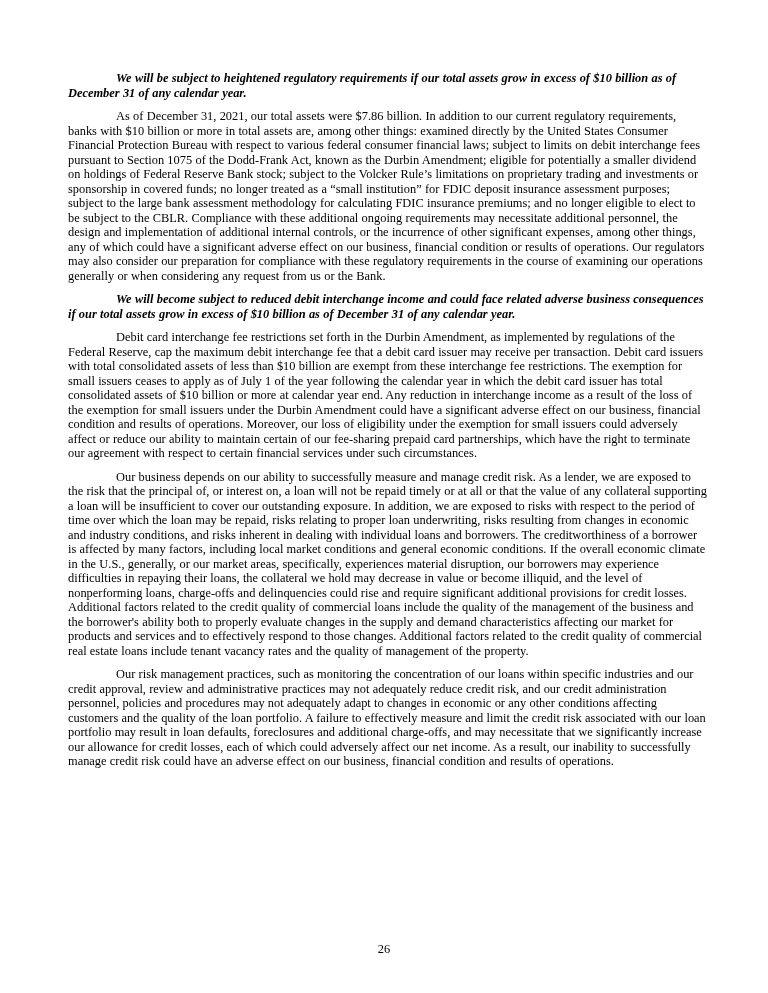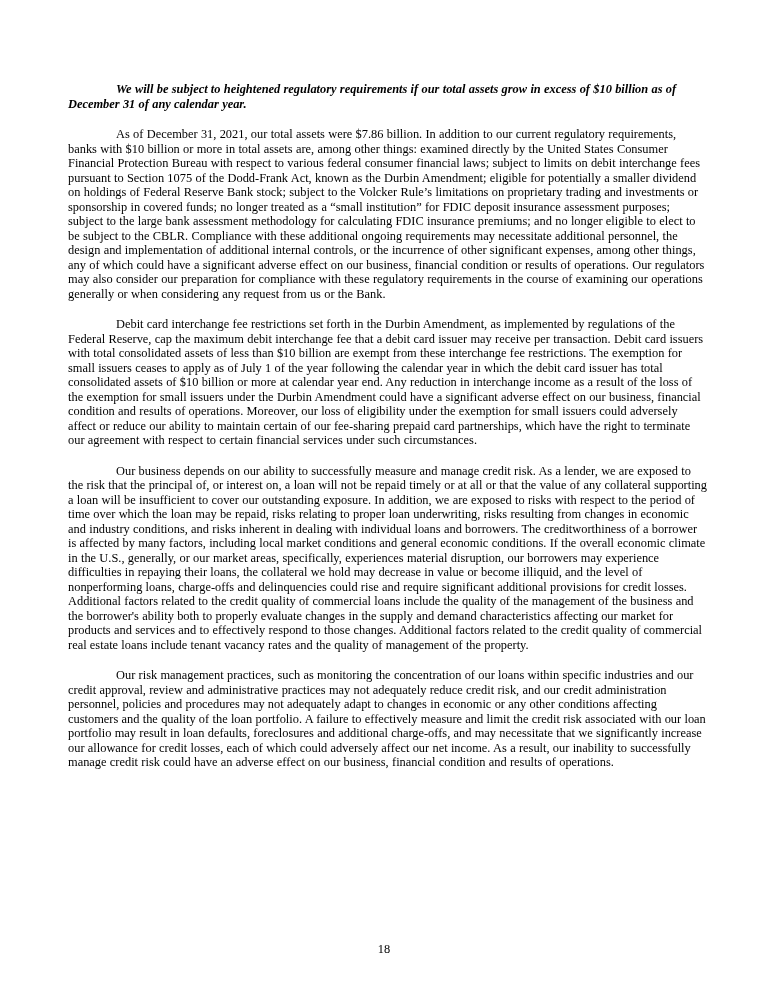--- a/index.html
+++ b/index.html
@@ -14,21 +14,21 @@
     height: 993px;
     background: #ffffff;
     color: #000000;
     font-family: "Liberation Serif", serif;
     overflow: hidden;
   }
   .content {
     padding: 66px 60px 0 68px;
   }
   .content p {
-    margin: 16px 0 9px 0;
+    margin: 5px 0 9px 0;
     font-size: 12.4px;
     line-height: 14.5px;
     text-indent: 48px;
     text-align: left;
     word-spacing: 0.2px;
   }
   .content p.heading {
     font-weight: bold;
     font-style: italic;
   }
@@ -42,18 +42,19 @@
     line-height: 14.5px;
   }
 </style>
 </head>
 <body>
 
 <div class="page">
   <div class="content">
     <p class="heading">We will be subject to heightened regulatory requirements if our total assets grow in excess of $10 billion as of December 31 of any calendar year.</p>
     <p class="paragraph">As of December 31, 2021, our total assets were $7.86 billion. In addition to our current regulatory requirements, banks with $10 billion or more in total assets are, among other things: examined directly by the United States Consumer Financial Protection Bureau with respect to various federal consumer financial laws; subject to limits on debit interchange fees pursuant to Section 1075 of the Dodd-Frank Act, known as the Durbin Amendment; eligible for potentially a smaller dividend on holdings of Federal Reserve Bank stock; subject to the Volcker Rule’s limitations on proprietary trading and investments or sponsorship in covered funds; no longer treated as a “small institution” for FDIC deposit insurance assessment purposes; subject to the large bank assessment methodology for calculating FDIC insurance premiums; and no longer eligible to elect to be subject to the CBLR. Compliance with these additional ongoing requirements may necessitate additional personnel, the design and implementation of additional internal controls, or the incurrence of other significant expenses, among other things, any of which could have a significant adverse effect on our business, financial condition or results of operations. Our regulators may also consider our preparation for compliance with these regulatory requirements in the course of examining our operations generally or when considering any request from us or the Bank.</p>
+    <p class="heading">We will become subject to reduced debit interchange income and could face related adverse business consequences if our total assets grow in excess of $10 billion as of December 31 of any calendar year.</p>
     <p class="paragraph">Debit card interchange fee restrictions set forth in the Durbin Amendment, as implemented by regulations of the Federal Reserve, cap the maximum debit interchange fee that a debit card issuer may receive per transaction. Debit card issuers with total consolidated assets of less than $10 billion are exempt from these interchange fee restrictions. The exemption for small issuers ceases to apply as of July 1 of the year following the calendar year in which the debit card issuer has total consolidated assets of $10 billion or more at calendar year end. Any reduction in interchange income as a result of the loss of the exemption for small issuers under the Durbin Amendment could have a significant adverse effect on our business, financial condition and results of operations. Moreover, our loss of eligibility under the exemption for small issuers could adversely affect or reduce our ability to maintain certain of our fee-sharing prepaid card partnerships, which have the right to terminate our agreement with respect to certain financial services under such circumstances.</p>
     <p class="paragraph">Our business depends on our ability to successfully measure and manage credit risk. As a lender, we are exposed to the risk that the principal of, or interest on, a loan will not be repaid timely or at all or that the value of any collateral supporting a loan will be insufficient to cover our outstanding exposure. In addition, we are exposed to risks with respect to the period of time over which the loan may be repaid, risks relating to proper loan underwriting, risks resulting from changes in economic and industry conditions, and risks inherent in dealing with individual loans and borrowers. The creditworthiness of a borrower is affected by many factors, including local market conditions and general economic conditions. If the overall economic climate in the U.S., generally, or our market areas, specifically, experiences material disruption, our borrowers may experience difficulties in repaying their loans, the collateral we hold may decrease in value or become illiquid, and the level of nonperforming loans, charge-offs and delinquencies could rise and require significant additional provisions for credit losses. Additional factors related to the credit quality of commercial loans include the quality of the management of the business and the borrower's ability both to properly evaluate changes in the supply and demand characteristics affecting our market for products and services and to effectively respond to those changes. Additional factors related to the credit quality of commercial real estate loans include tenant vacancy rates and the quality of management of the property.</p>
     <p class="paragraph">Our risk management practices, such as monitoring the concentration of our loans within specific industries and our credit approval, review and administrative practices may not adequately reduce credit risk, and our credit administration personnel, policies and procedures may not adequately adapt to changes in economic or any other conditions affecting customers and the quality of the loan portfolio. A failure to effectively measure and limit the credit risk associated with our loan portfolio may result in loan defaults, foreclosures and additional charge-offs, and may necessitate that we significantly increase our allowance for credit losses, each of which could adversely affect our net income. As a result, our inability to successfully manage credit risk could have an adverse effect on our business, financial condition and results of operations.</p>
   </div>
-  <div class="page-number">18</div>
+  <div class="page-number">26</div>
 </div>
 
 </body></html>

